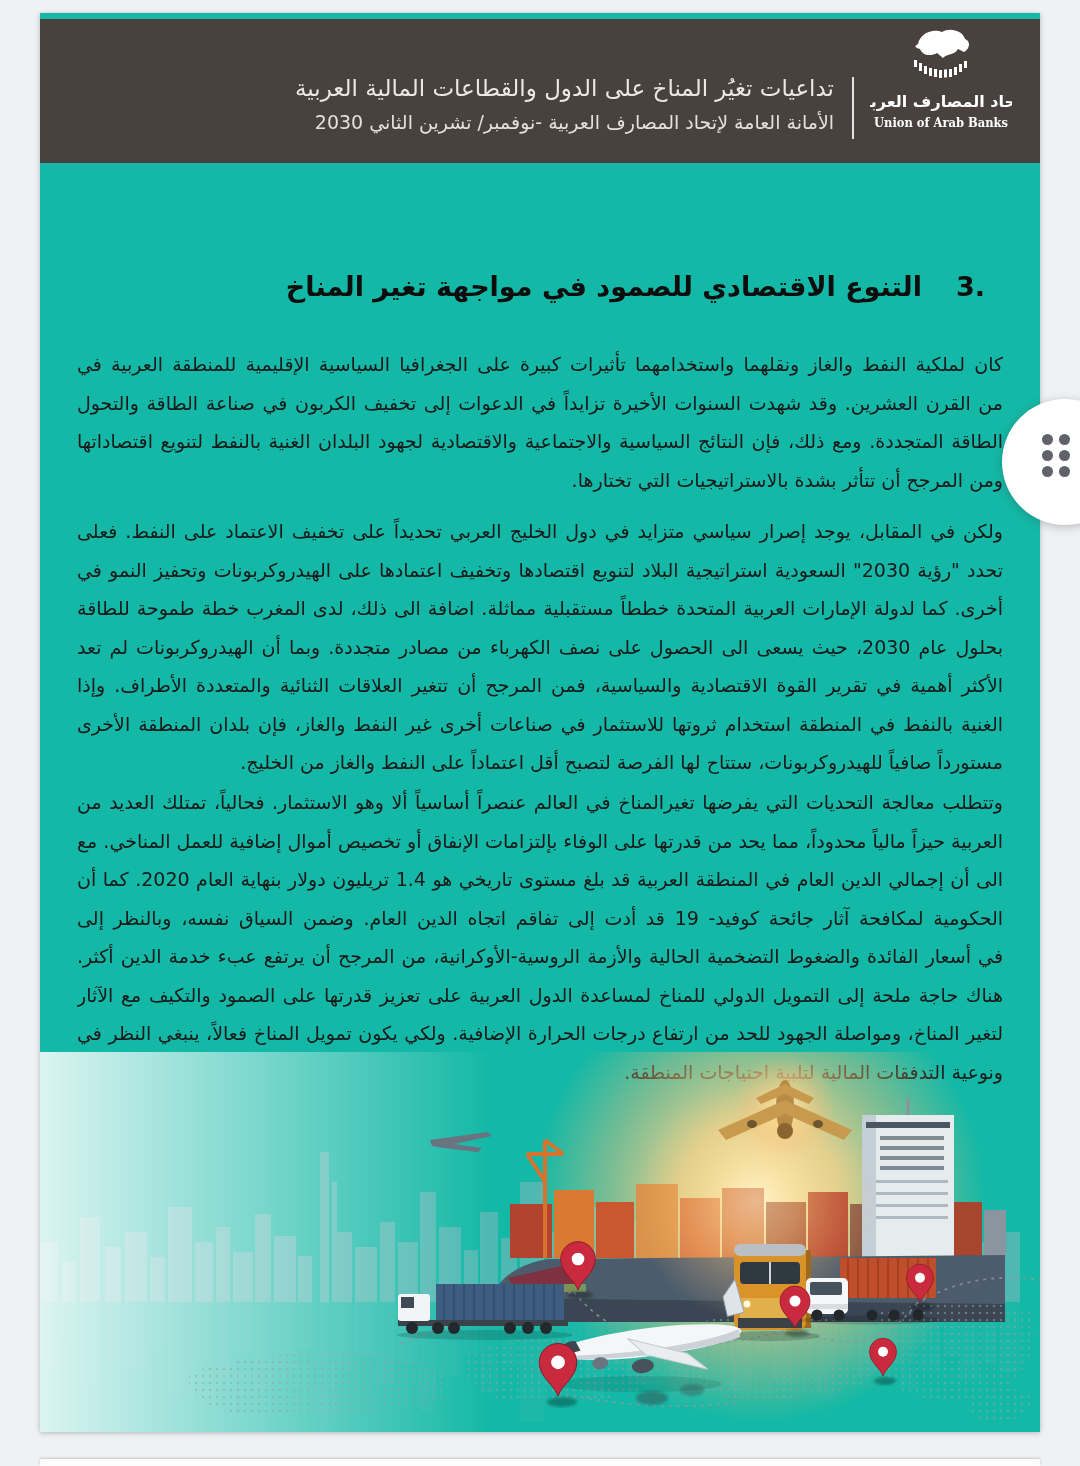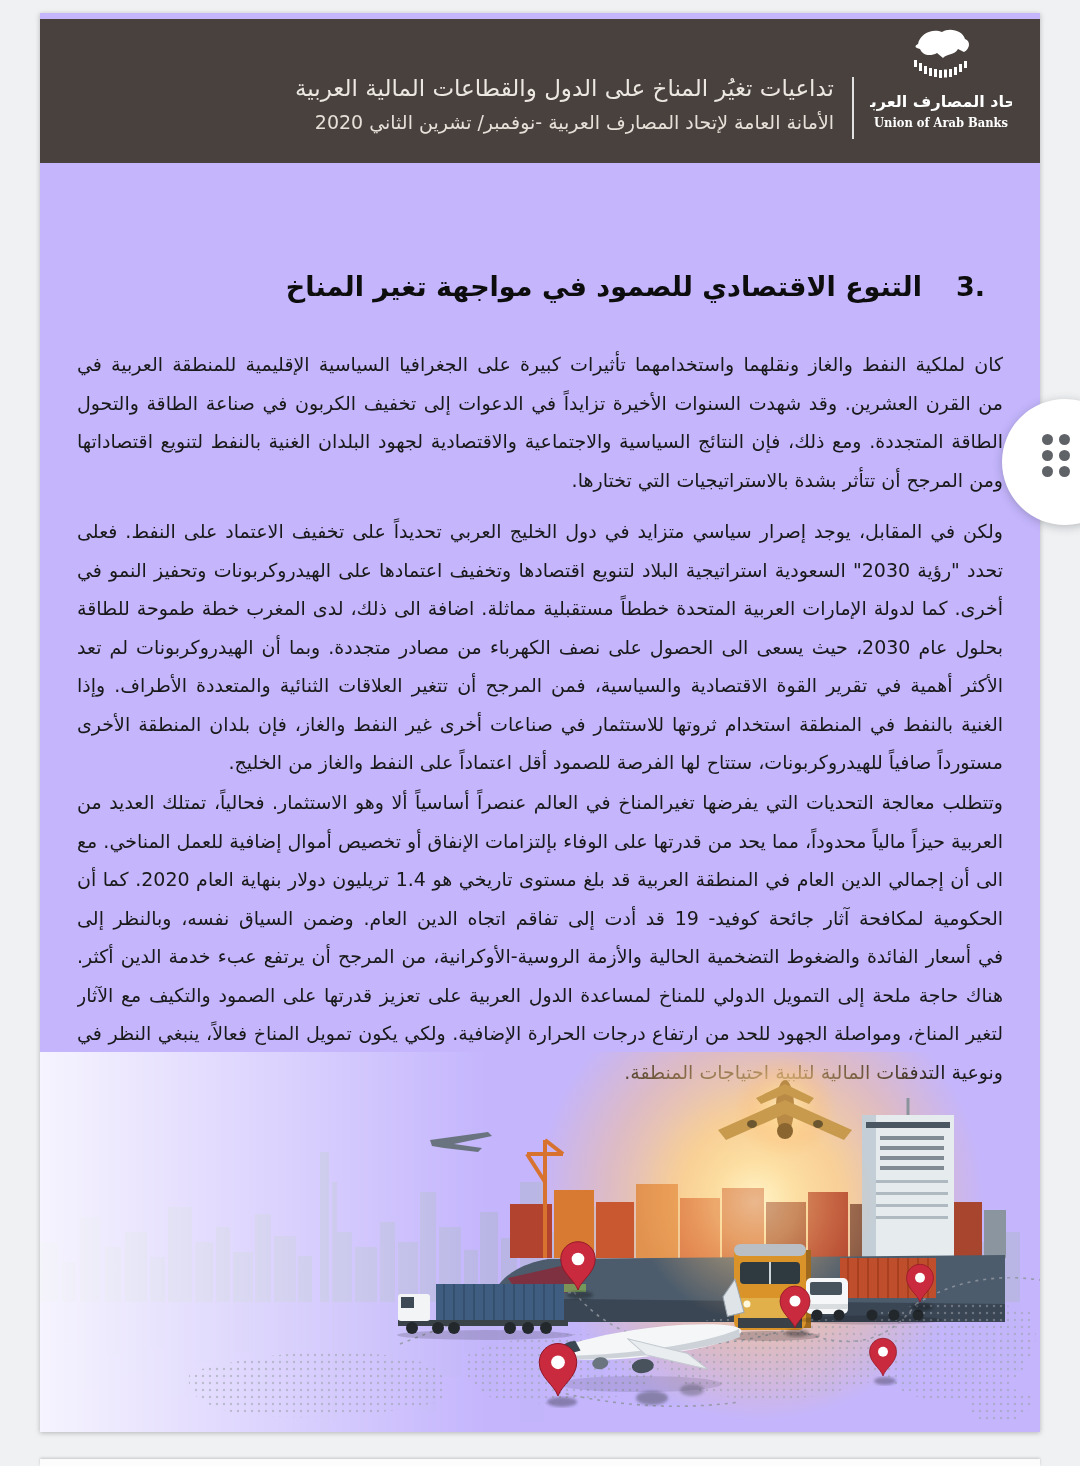--- a/index.html
+++ b/index.html
@@ -1,20 +1,20 @@
 <!DOCTYPE html>
 <html><head>
 <meta charset="utf-8">
 <style>
   html,body{margin:0;padding:0;}
   body{font-family:"DejaVu Sans",sans-serif;background:#eff1f3;}
   .screen{position:relative;width:1080px;height:1466px;background:#eff1f3;overflow:hidden;}
 
   
-  .page{position:absolute;left:40px;top:13px;width:1000px;height:1419px;background:#c4b5fd;
+  .page{position:absolute;left:40px;top:13px;width:1000px;height:1419px;background:#14b8a6;
         box-shadow:0 1px 5px rgba(0,0,0,.25);z-index:1;}
 
   
   .band{position:absolute;left:0;top:6px;width:1000px;height:144px;background:#48413e;}
   .band-sep{position:absolute;right:186px;top:58px;width:2px;height:62px;background:rgba(255,255,255,.85);}
   .hdr-text{position:absolute;right:206px;top:54px;direction:rtl;text-align:right;color:#ece7e0;}
   .hdr-title{font-size:23px;line-height:30px;letter-spacing:.2px;}
   .hdr-sub{font-size:19px;line-height:26px;margin-top:6px;color:#e6e0d9;}
   .logo{position:absolute;right:28px;top:8px;width:142px;height:126px;}
 
@@ -51,21 +51,21 @@
 </head>
 <body>
 
 <div class="screen">
 
   <div class="page">
 
     <div class="band">
       <div class="hdr-text">
         <div class="hdr-title">تداعيات تغيُر المناخ على الدول والقطاعات المالية العربية</div>
-        <div class="hdr-sub">الأمانة العامة لإتحاد المصارف العربية -نوفمبر/ تشرين الثاني 2020</div>
+        <div class="hdr-sub">الأمانة العامة لإتحاد المصارف العربية -نوفمبر/ تشرين الثاني 2030</div>
       </div>
       <div class="band-sep"></div>
       <svg class="logo" viewBox="0 0 142 126">
 
         <g fill="#ffffff">
           <path d="M48,17 C50,6 63,1 72,5 C80,0 93,4 95,12 C101,14 100,22 94,25 L88,22 C85,28 76,27 73,31 L67,26 C60,30 52,28 50,22 C45,21 44,19 48,17 Z"></path>
           <rect x="44" y="33" width="3" height="7"></rect>
             <rect x="49" y="36" width="3" height="8"></rect>
           <rect x="54" y="39" width="3" height="8"></rect>
             <rect x="59" y="41" width="3" height="8"></rect>
@@ -93,21 +93,21 @@
         <div class="line">الطاقة المتجددة. ومع ذلك، فإن النتائج السياسية والاجتماعية والاقتصادية لجهود البلدان الغنية بالنفط لتنويع اقتصاداتها وتحويل اعتمادها</div>
         <div class="line">ومن المرجح أن تتأثر بشدة بالاستراتيجيات التي تختارها.</div>
       </div>
     <div class="para" id="para2">
         <div class="line">ولكن في المقابل، يوجد إصرار سياسي متزايد في دول الخليج العربي تحديداً على تخفيف الاعتماد على النفط. فعلى سبيل المثال،</div>
         <div class="line">تحدد "رؤية 2030" السعودية استراتيجية البلاد لتنويع اقتصادها وتخفيف اعتمادها على الهيدروكربونات وتحفيز النمو في مجالات</div>
         <div class="line">أخرى. كما لدولة الإمارات العربية المتحدة خططاً مستقبلية مماثلة. اضافة الى ذلك، لدى المغرب خطة طموحة للطاقة المتجددة</div>
         <div class="line">بحلول عام 2030، حيث يسعى الى الحصول على نصف الكهرباء من مصادر متجددة. وبما أن الهيدروكربونات لم تعد العامل</div>
         <div class="line">الأكثر أهمية في تقرير القوة الاقتصادية والسياسية، فمن المرجح أن تتغير العلاقات الثنائية والمتعددة الأطراف. وإذا أرادت البلدان</div>
         <div class="line">الغنية بالنفط في المنطقة استخدام ثروتها للاستثمار في صناعات أخرى غير النفط والغاز، فإن بلدان المنطقة الأخرى والتي تعد</div>
-        <div class="line">مستورداً صافياً للهيدروكربونات، ستتاح لها الفرصة للصمود أقل اعتماداً على النفط والغاز من الخليج.</div>
+        <div class="line">مستورداً صافياً للهيدروكربونات، ستتاح لها الفرصة لتصبح أقل اعتماداً على النفط والغاز من الخليج.</div>
       </div>
     <div class="para" id="para3">
         <div class="line">وتتطلب معالجة التحديات التي يفرضها تغيرالمناخ في العالم عنصراً أساسياً ألا وهو الاستثمار. فحالياً، تمتلك العديد من الدول</div>
         <div class="line">العربية حيزاً مالياً محدوداً، مما يحد من قدرتها على الوفاء بإلتزامات الإنفاق أو تخصيص أموال إضافية للعمل المناخي. مع الاشارة</div>
         <div class="line">الى أن إجمالي الدين العام في المنطقة العربية قد بلغ مستوى تاريخي هو 1.4 تريليون دولار بنهاية العام 2020. كما أن الجهود</div>
         <div class="line">الحكومية لمكافحة آثار جائحة كوفيد- 19 قد أدت إلى تفاقم اتجاه الدين العام. وضمن السياق نفسه، وبالنظر إلى الارتفاعات الأخيرة</div>
         <div class="line">في أسعار الفائدة والضغوط التضخمية الحالية والأزمة الروسية-الأوكرانية، من المرجح أن يرتفع عبء خدمة الدين أكثر. وبالتالي،</div>
         <div class="line">هناك حاجة ملحة إلى التمويل الدولي للمناخ لمساعدة الدول العربية على تعزيز قدرتها على الصمود والتكيف مع الآثار السلبية</div>
         <div class="line">لتغير المناخ، ومواصلة الجهود للحد من ارتفاع درجات الحرارة الإضافية. ولكي يكون تمويل المناخ فعالاً، ينبغي النظر في كمية</div>
         <div class="line">ونوعية التدفقات المالية لتلبية احتياجات المنطقة.</div>

